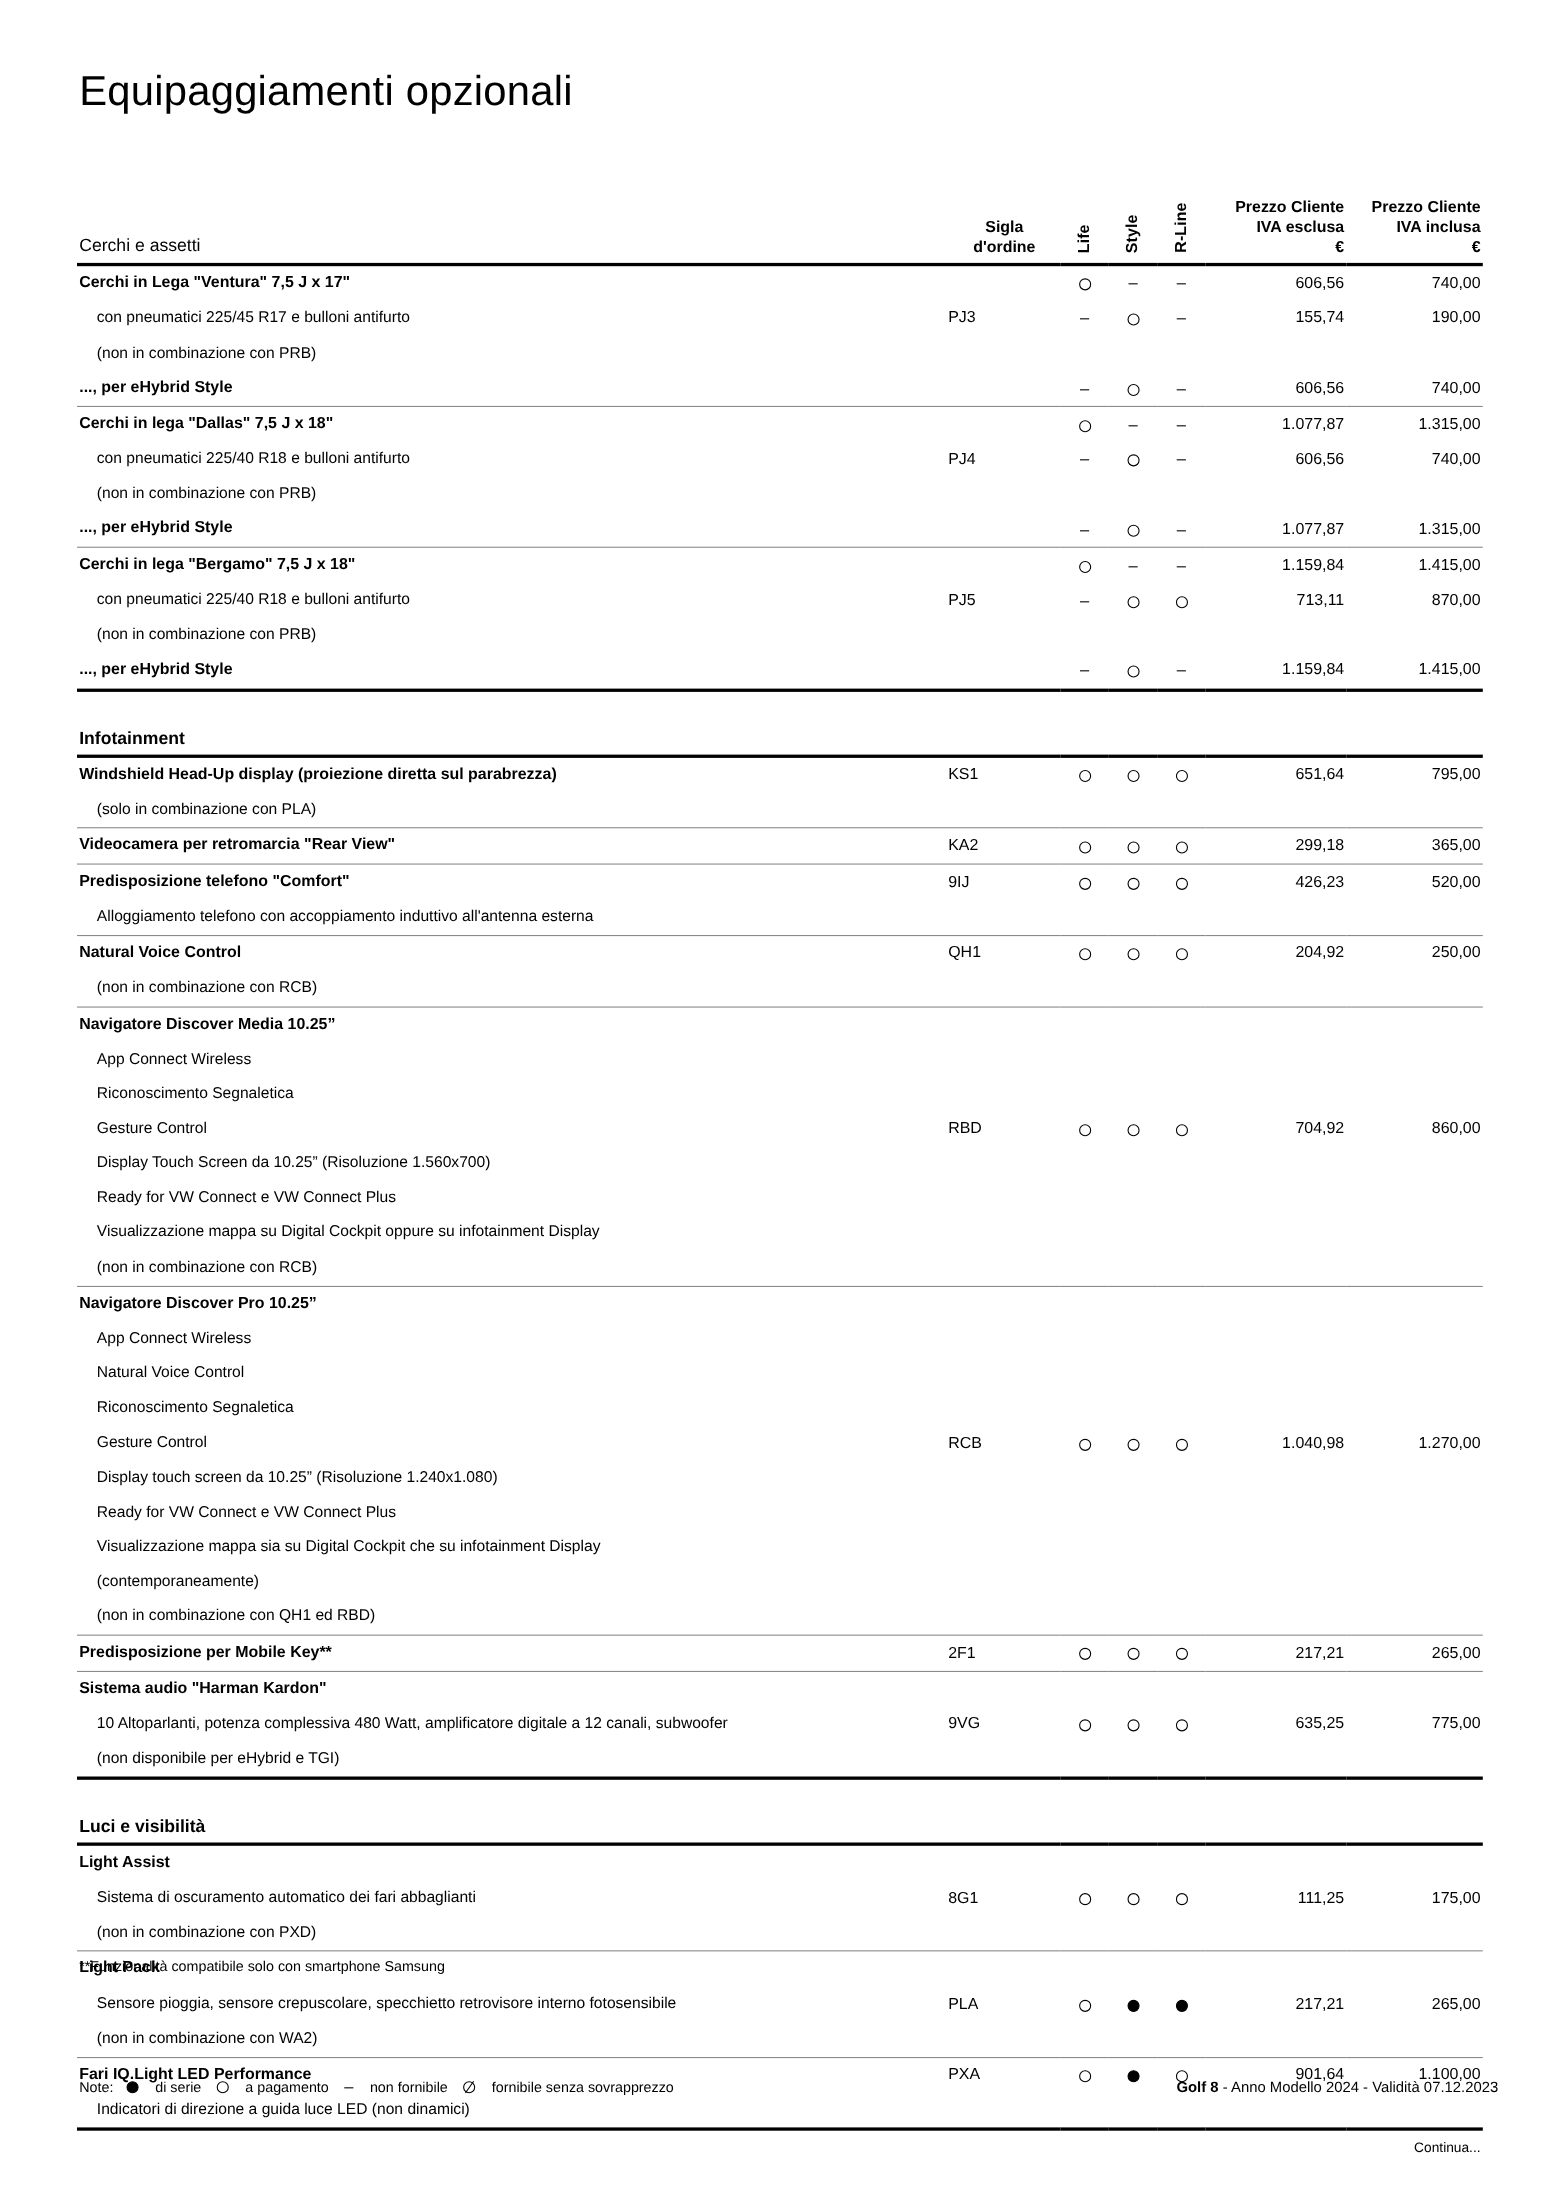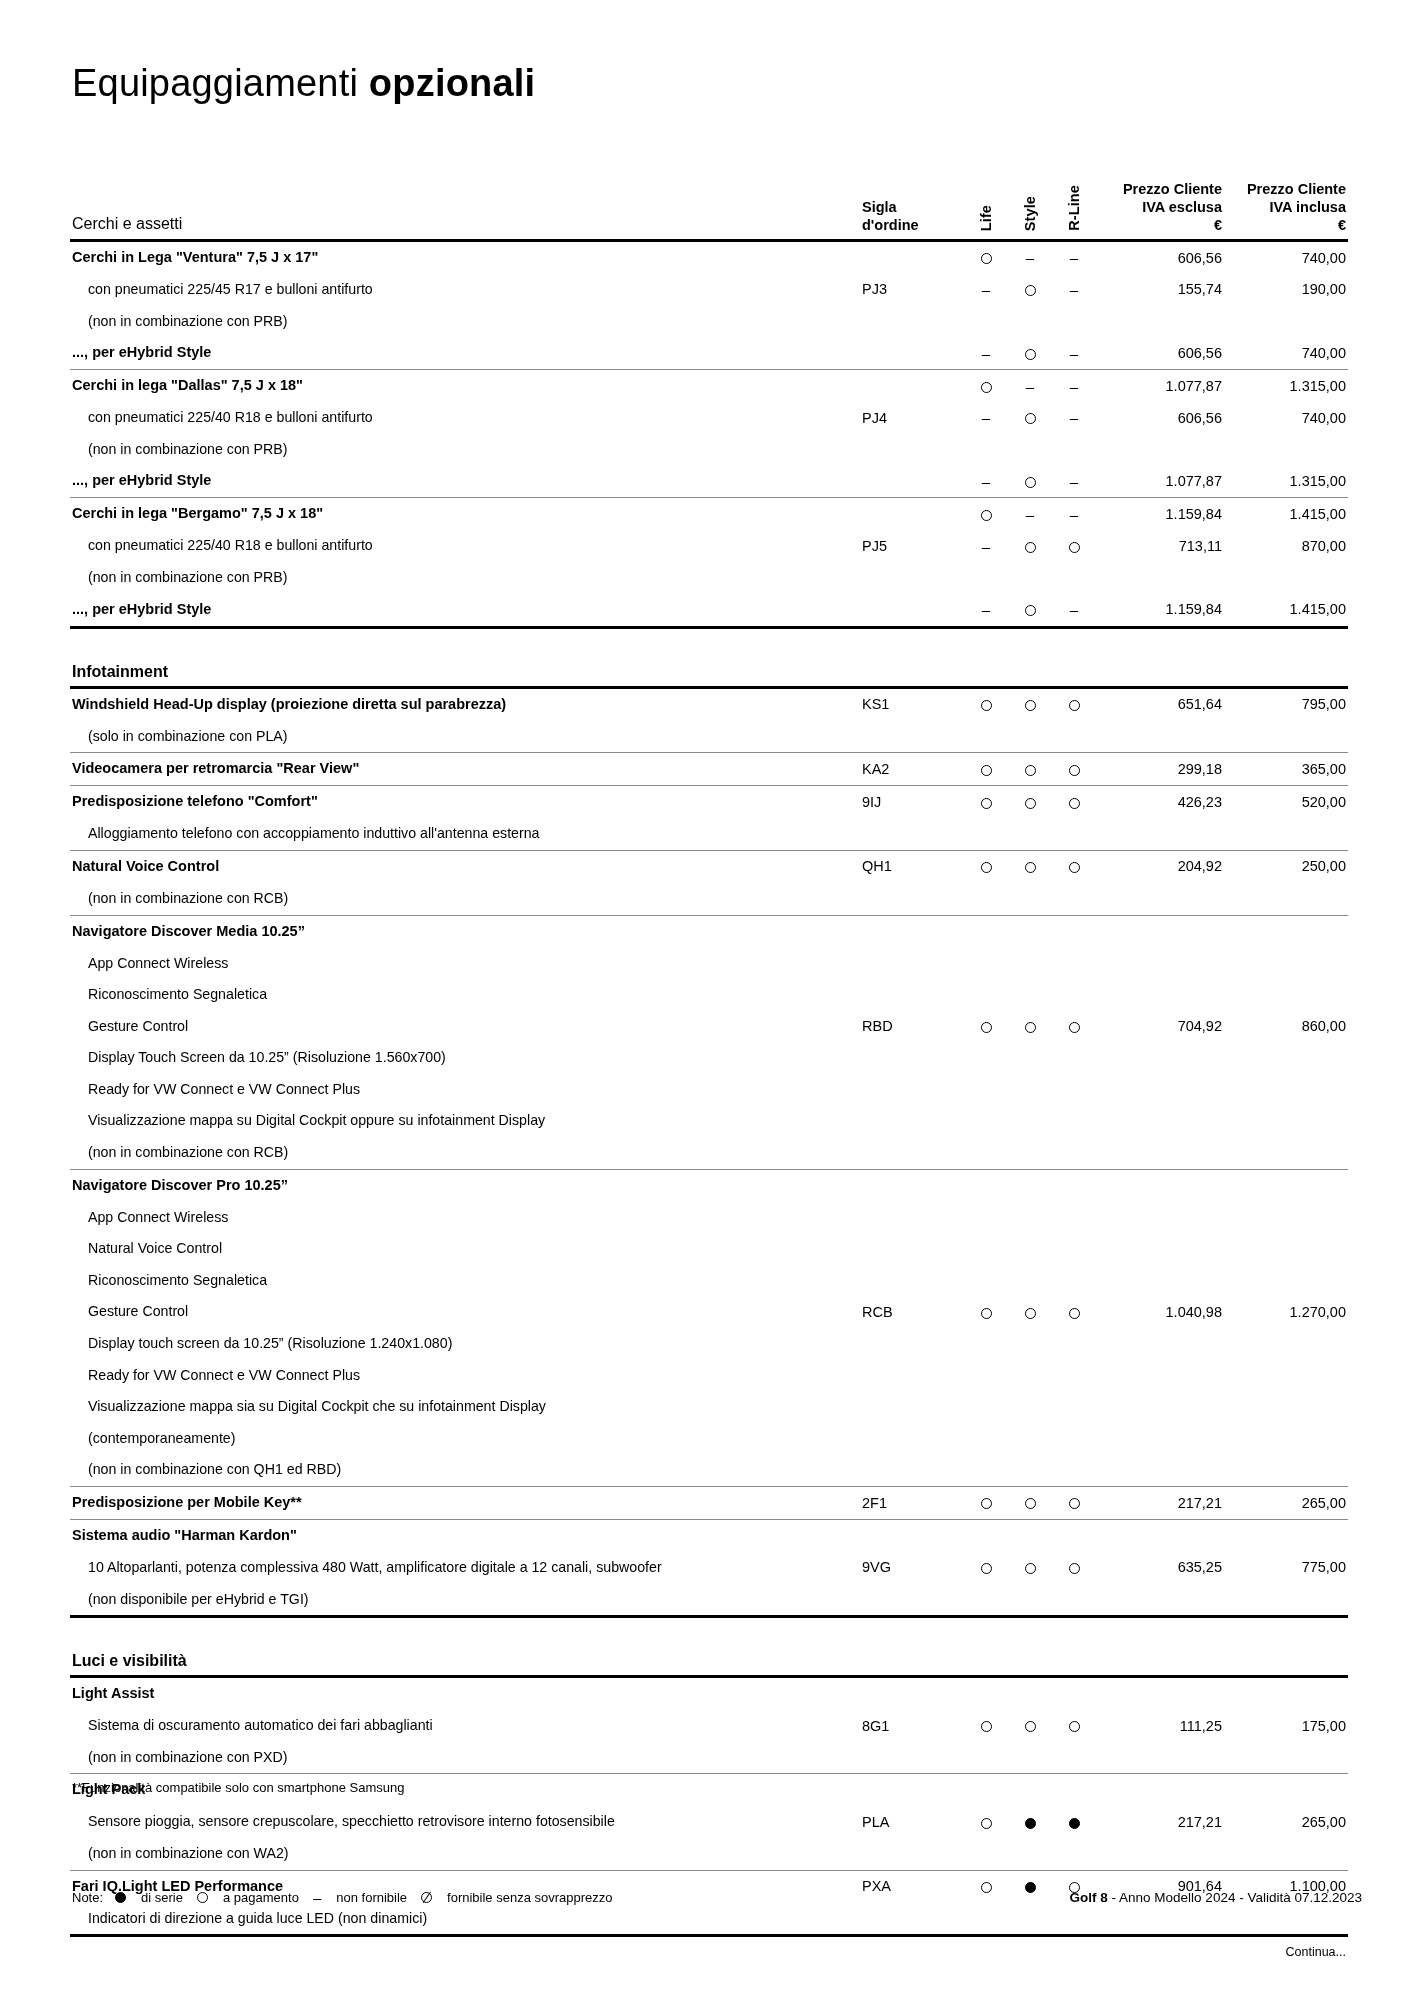--- a/index.html
+++ b/index.html
@@ -24,21 +24,21 @@
 
   
   .title {
     font-size: 38px;
     font-weight: 300;
     letter-spacing: 0.2px;
     margin: 0 0 0 2px;
     padding-top: 8px;
     white-space: nowrap;
   }
-  .title b { font-weight: 700; }
+  .title b { font-weight: 400; }
 
   
   table.sheet {
     width: 1278px;
     border-collapse: collapse;
     table-layout: fixed;
     margin-top: 56px;
     font-size: 14.5px;
   }
   col.c-desc   { width: 790px; }
@@ -52,21 +52,21 @@
   td, th { padding: 0; vertical-align: middle; }
 
   
   .hd {
     vertical-align: bottom;
     font-weight: 700;
     font-size: 14.5px;
     padding-bottom: 5px;
     line-height: 1.25;
   }
-  .hd-sigla { text-align: left; padding-left: 2px; }
+  .hd-sigla { text-align: center; padding-left: 2px; }
   .hd-price { text-align: right; padding-right: 2px; white-space: nowrap; }
   .hd-rot {
     text-align: center;
     height: 74px;
     vertical-align: bottom;
     padding-bottom: 4px;
   }
   .rot {
     display: inline-block;
     writing-mode: vertical-rl;

